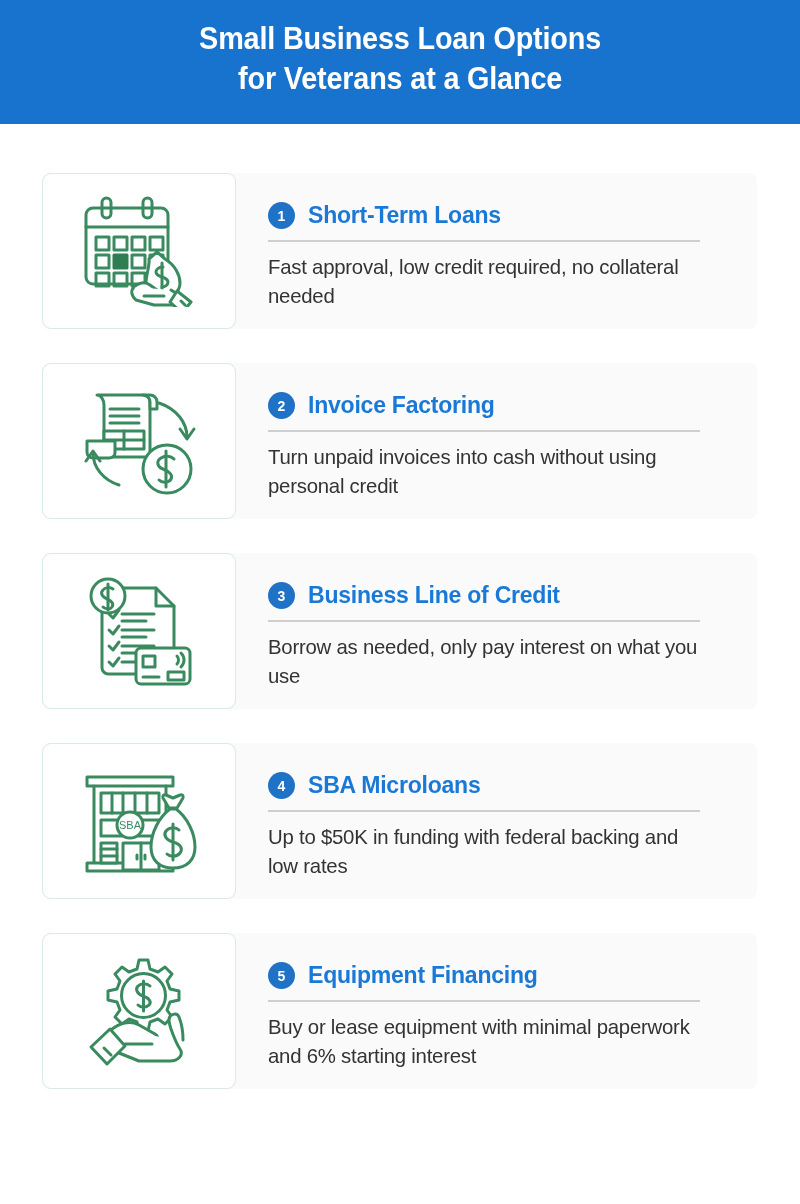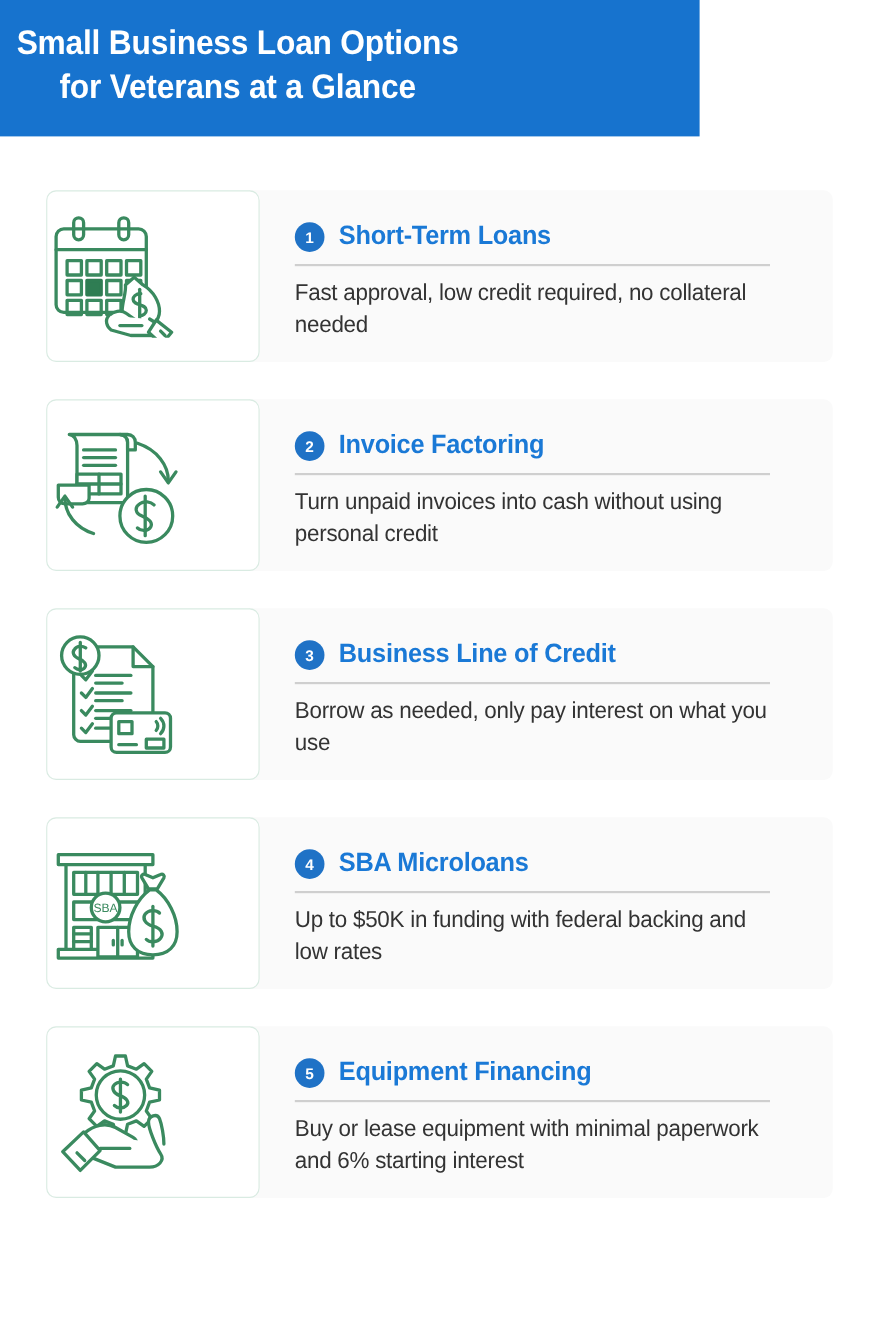--- a/index.html
+++ b/index.html
@@ -10,25 +10,26 @@
   body {
     width: 800px;
     height: 1204px;
     font-family: "Liberation Sans", sans-serif;
     -webkit-font-smoothing: antialiased;
     overflow: hidden;
   }
 
   
   .header {
-    width: 636px;
+    width: 800px;
     height: 124px;
     background: #1773ce;
     display: flex;
     align-items: center;
+    justify-content: center;
     box-sizing: border-box;
     padding-bottom: 6px;
   }
   .header-title {
     color: #ffffff;
     font-size: 31px;
     font-weight: 700;
     line-height: 1.28;
     text-align: center;
     letter-spacing: -0.2px;
@@ -61,20 +62,21 @@
   
   .icon-tile {
     width: 194px;
     min-width: 194px;
     margin: 0;
     background: #ffffff;
     border: 1px solid #d9ebe2;
     border-radius: 9px;
     display: flex;
     align-items: center;
+    justify-content: center;
     box-sizing: border-box;
   }
   .icon-tile svg { display: block; }
 
   
   .card-body {
     flex: 1;
     padding: 29px 24px 0 32px;
     box-sizing: border-box;
   }

